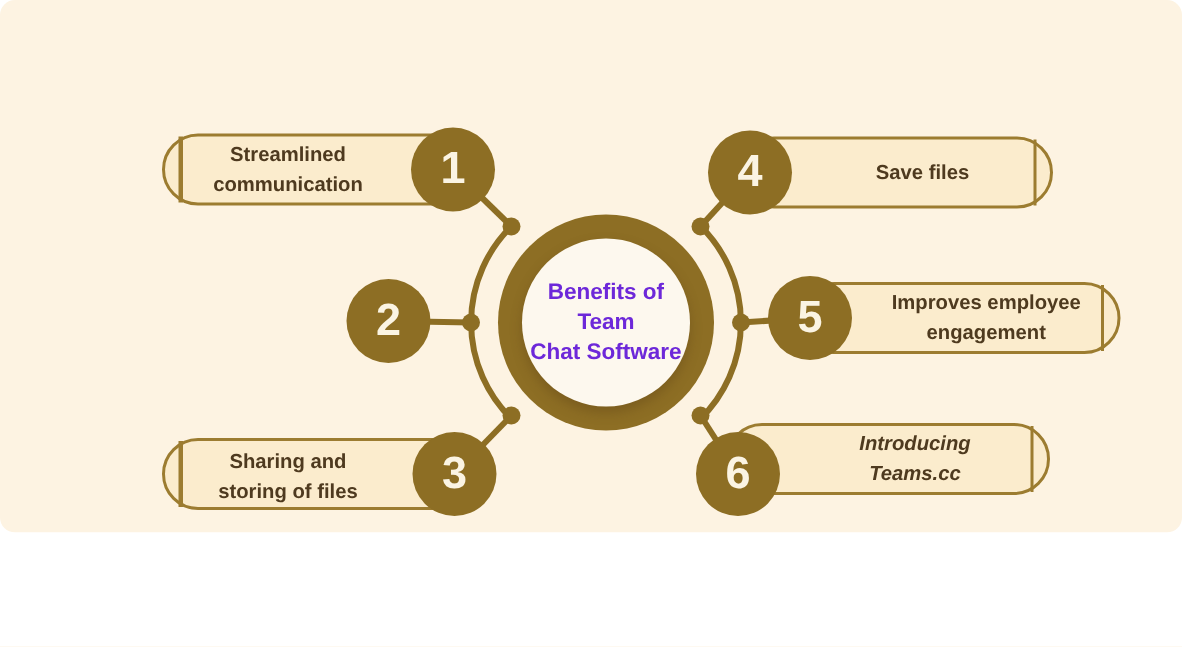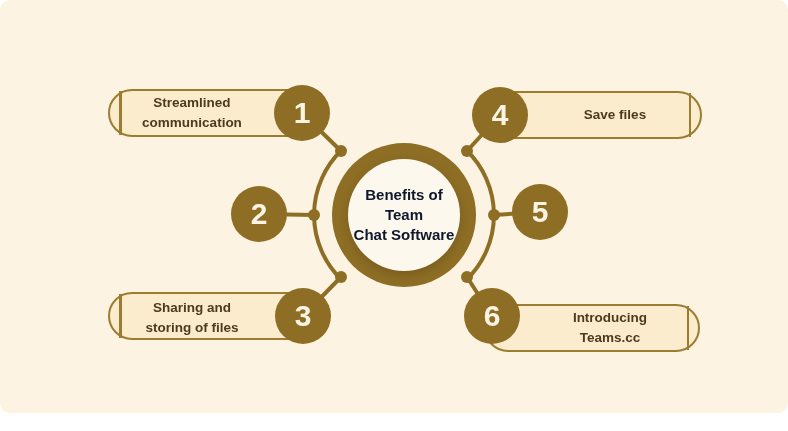--- a/index.html
+++ b/index.html
@@ -4,21 +4,21 @@
 <style>
   html, body {
     margin: 0;
     padding: 0;
     background: #ffffff;
     font-family: "Liberation Sans", "DejaVu Sans", sans-serif;
   }
   .canvas {
     position: relative;
     width: 788px;
-    height: 413px;
+    height: 355px;
     background: #fdf3e2;
     border-radius: 10px;
     overflow: hidden;
   }
   .connector-layer {
     position: absolute;
     left: 0; top: 0;
     width: 788px; height: 431px;
   }
   .pill {
@@ -81,21 +81,21 @@
     border-radius: 50%;
     background: #fdf8ee;
     box-shadow: 0 4px 8px rgba(90, 60, 20, 0.35);
     display: flex;
     align-items: center;
     justify-content: center;
     text-align: center;
     font-weight: bold;
     font-size: 15px;
     line-height: 1.35;
-    color: #0f172a;
+    color: #6d28d9;
     white-space: pre-line;
   }
 </style>
 </head>
 <body>
 
 <div class="canvas">
 
   <svg class="connector-layer" viewBox="0 0 788 431" xmlns="http://www.w3.org/2000/svg">
     <g stroke="#8d6e24" stroke-width="4" fill="none">
@@ -126,21 +126,25 @@
 communication</span>
   </div>
   <div class="pill cap-left" style="left:108px; top:292px; width:204px;align-items:flex-end;">
     <span>Sharing and
 storing of files</span>
   </div>
 
   <div class="pill cap-right" style="left:492px; top:91px; width:210px;">
     <span>Save files</span>
   </div>
-  <div class="pill cap-right" style="left:484px; top:304px; width:216px;">
+  <div class="pill cap-right" style="left:532px; top:188px; width:215px;">
+    <span>Improves employee
+engagement</span>
+  </div>
+  <div class="pill cap-right" style="left:484px; top:282px; width:216px;font-style:italic;">
     <span>Introducing
 Teams.cc</span>
   </div>
 
   <div class="num-circle" style="left:274px; top:85px;">
     <span>1</span>
   </div>
   <div class="num-circle" style="left:231px; top:186px;">
     <span>2</span>
   </div>

